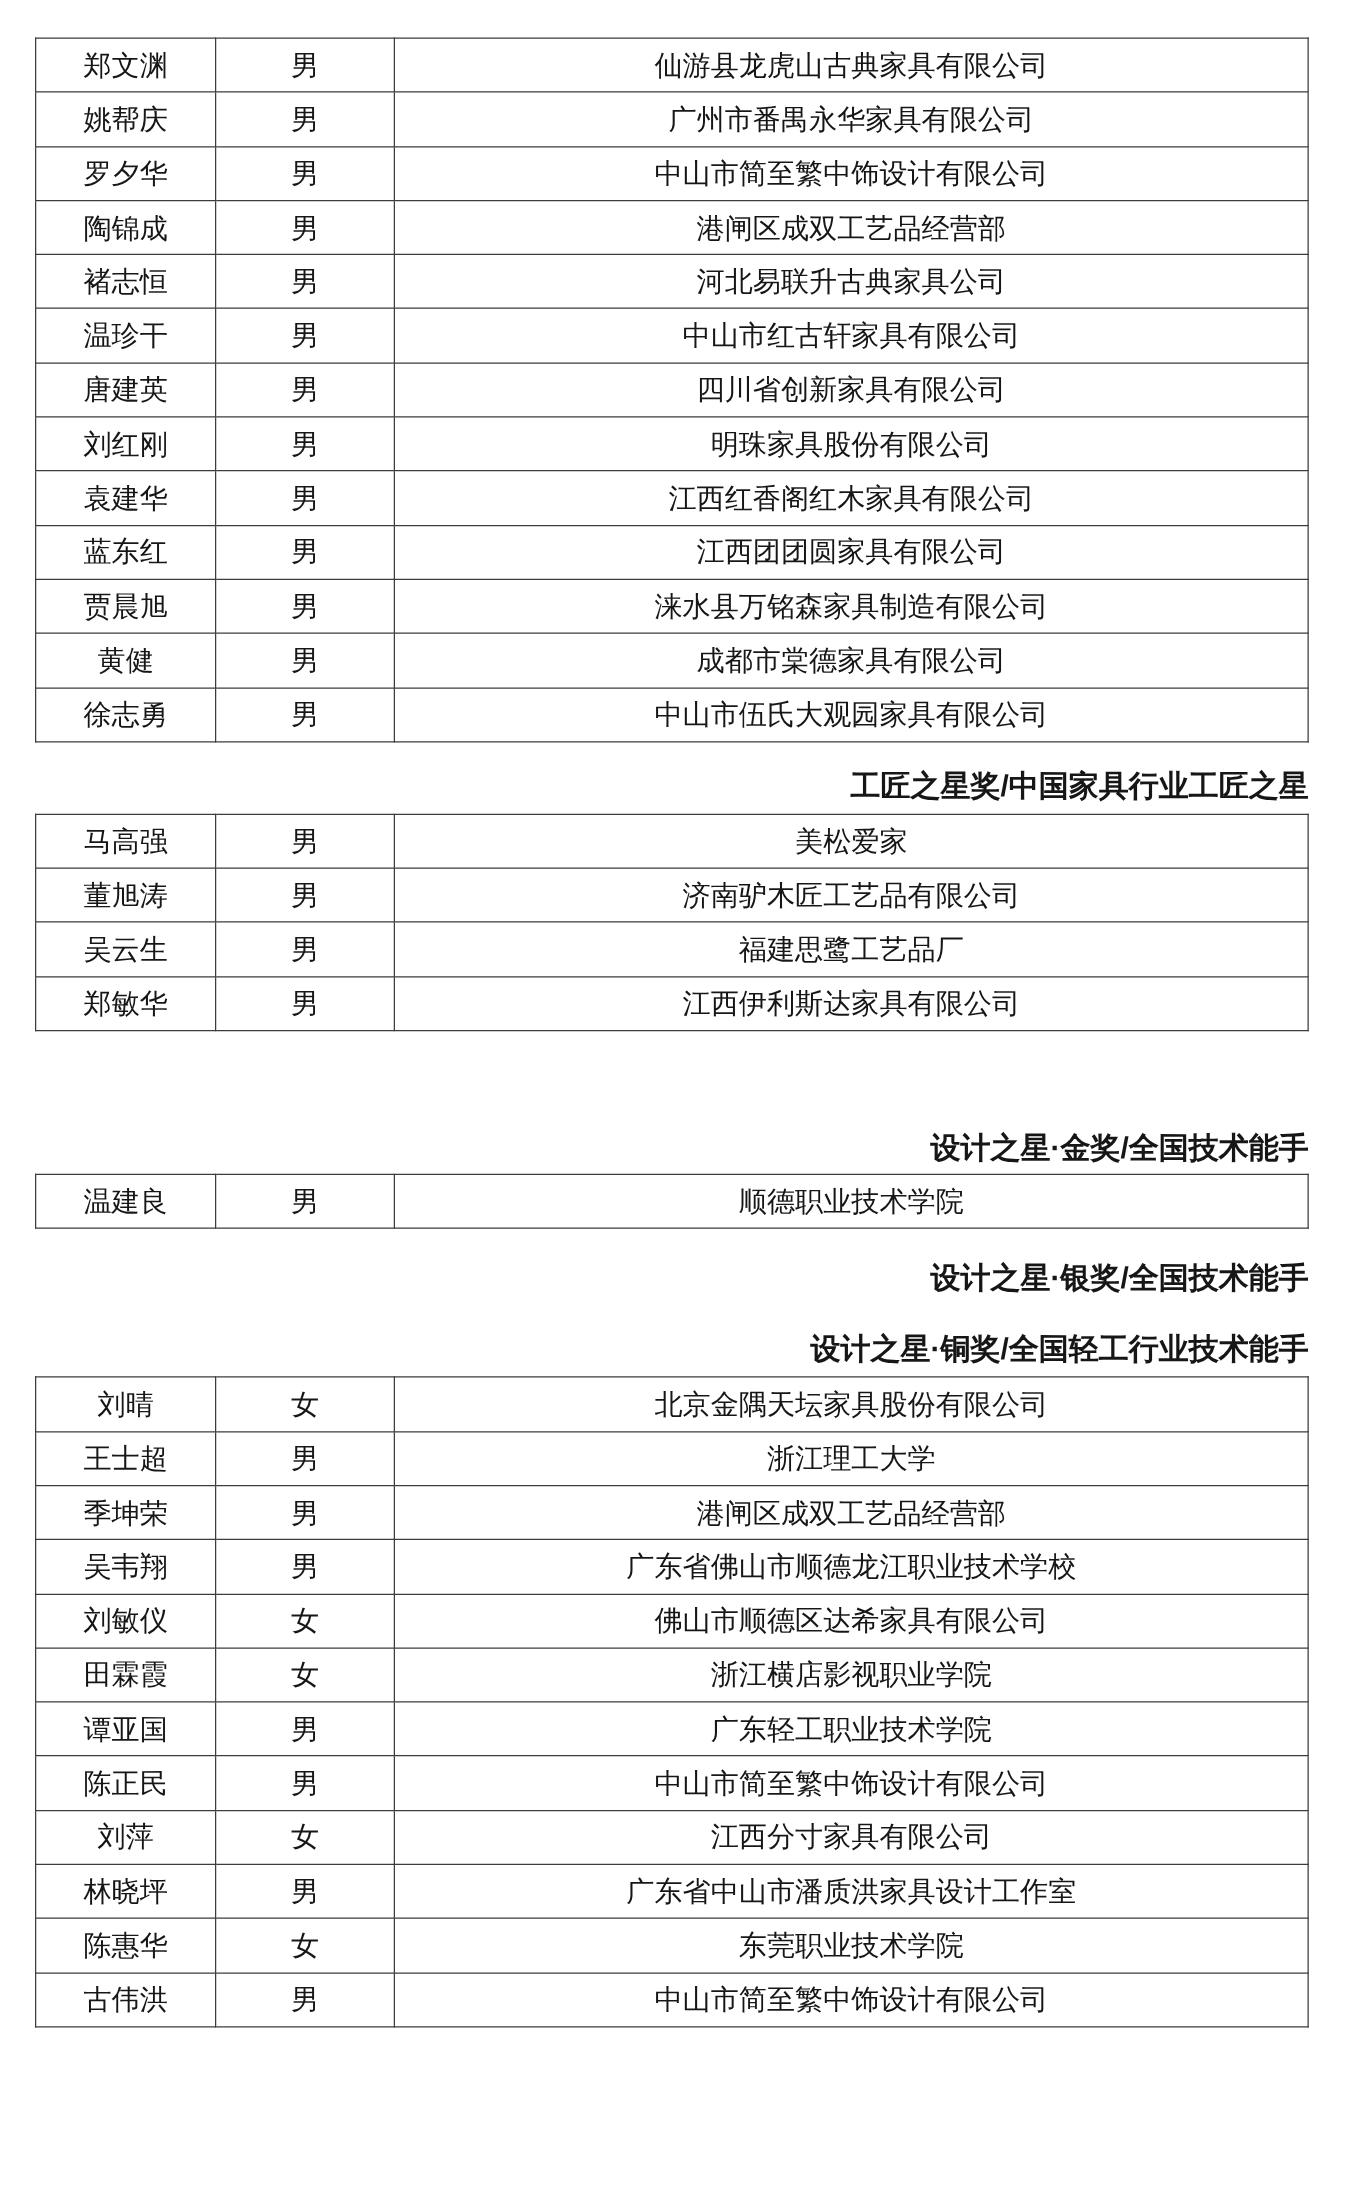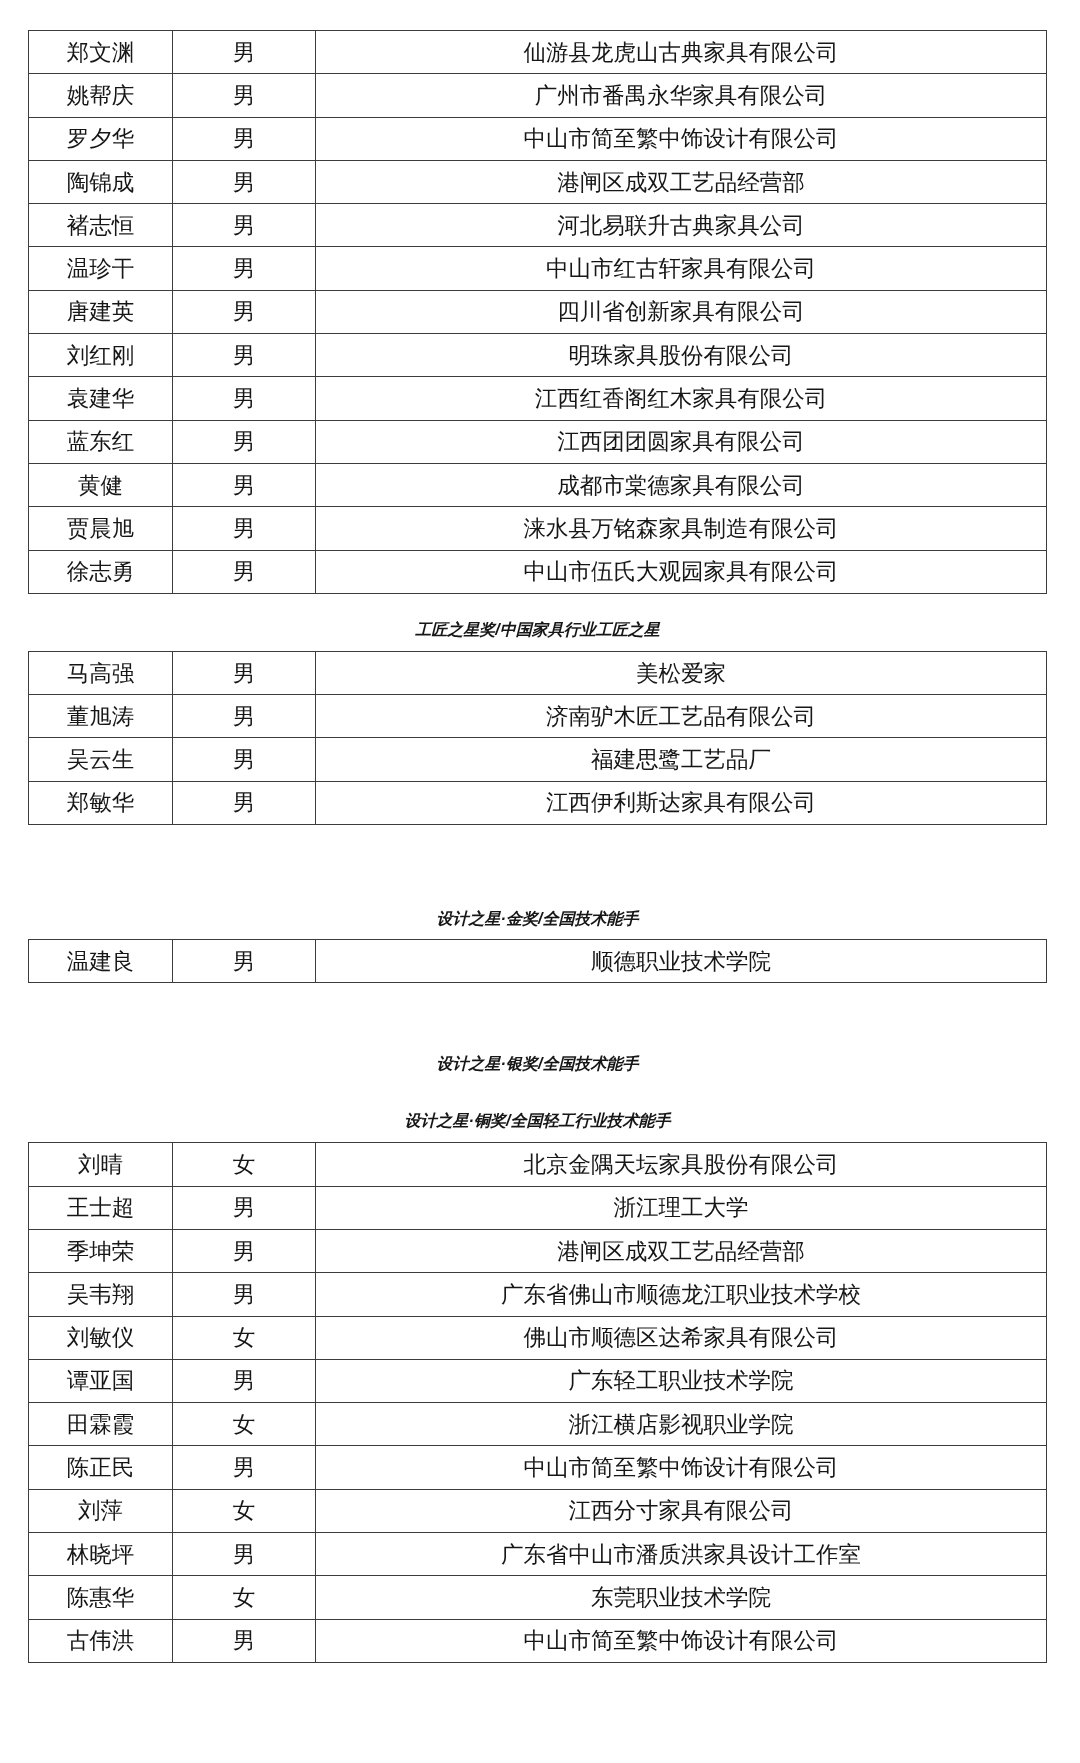--- a/index.html
+++ b/index.html
@@ -8,26 +8,25 @@
     height: 1763px;
     background: #ffffff;
     color: #161616;
     font-family: "Liberation Serif", "DejaVu Serif", serif;
     overflow: hidden;
   }
   .section { margin: 0; }
   .section-title {
     font-family: "Liberation Sans", "DejaVu Sans", sans-serif;
     font-weight: bold;
-    font-size: 16px;
+    font-size: 24px;
     line-height: 34px;
-    text-align: center;
+    text-align: right;
     width: 1019px;
     margin-left: 28px;
-    font-style: italic;
   }
   table.tbl {
     border-collapse: collapse;
     table-layout: fixed;
     margin-left: 28px;
     width: 1019px;
     border-radius: 24px;
   }
   table.tbl tr { height: 43.3px; }
   table.tbl td {
@@ -39,21 +38,21 @@
     overflow: hidden;
     white-space: nowrap;
   }
   td.cell-name   { width: 135px; }
   td.cell-gender { width: 134px; }
   td.cell-org    { }
   
   .section-0 table.tbl { margin-top: 30px; }
   .section-1 .section-title { margin-top: 19px; margin-bottom: 4px; }
   .section-2 .section-title { margin-top: 77px; margin-bottom: 3px; }
-  .section-3 .section-title { margin-top: 64px; margin-bottom: 4px; }
+  .section-3 .section-title { margin-top: 23px; margin-bottom: 4px; }
   .section-4 .section-title { margin-top: 23px; margin-bottom: 4px; }
 </style>
 </head>
 <body>
 
 <div id="sections-root">
     <div class="section section-0">
       <table class="tbl">
         <tbody>
           <tr>
@@ -100,28 +99,28 @@
             <td class="cell-name">袁建华</td>
             <td class="cell-gender">男</td>
             <td class="cell-org">江西红香阁红木家具有限公司</td>
           </tr>
           <tr>
             <td class="cell-name">蓝东红</td>
             <td class="cell-gender">男</td>
             <td class="cell-org">江西团团圆家具有限公司</td>
           </tr>
           <tr>
+            <td class="cell-name">贾晨旭</td>
+            <td class="cell-gender">男</td>
+            <td class="cell-org">涞水县万铭森家具制造有限公司</td>
+          </tr>
+          <tr>
             <td class="cell-name">黄健</td>
             <td class="cell-gender">男</td>
             <td class="cell-org">成都市棠德家具有限公司</td>
-          </tr>
-          <tr>
-            <td class="cell-name">贾晨旭</td>
-            <td class="cell-gender">男</td>
-            <td class="cell-org">涞水县万铭森家具制造有限公司</td>
           </tr>
           <tr>
             <td class="cell-name">徐志勇</td>
             <td class="cell-gender">男</td>
             <td class="cell-org">中山市伍氏大观园家具有限公司</td>
           </tr>
         </tbody>
       </table>
     </div>
     <div class="section section-1">
@@ -189,28 +188,28 @@
             <td class="cell-name">吴韦翔</td>
             <td class="cell-gender">男</td>
             <td class="cell-org">广东省佛山市顺德龙江职业技术学校</td>
           </tr>
           <tr>
             <td class="cell-name">刘敏仪</td>
             <td class="cell-gender">女</td>
             <td class="cell-org">佛山市顺德区达希家具有限公司</td>
           </tr>
           <tr>
+            <td class="cell-name">田霖霞</td>
+            <td class="cell-gender">女</td>
+            <td class="cell-org">浙江横店影视职业学院</td>
+          </tr>
+          <tr>
             <td class="cell-name">谭亚国</td>
             <td class="cell-gender">男</td>
             <td class="cell-org">广东轻工职业技术学院</td>
-          </tr>
-          <tr>
-            <td class="cell-name">田霖霞</td>
-            <td class="cell-gender">女</td>
-            <td class="cell-org">浙江横店影视职业学院</td>
           </tr>
           <tr>
             <td class="cell-name">陈正民</td>
             <td class="cell-gender">男</td>
             <td class="cell-org">中山市简至繁中饰设计有限公司</td>
           </tr>
           <tr>
             <td class="cell-name">刘萍</td>
             <td class="cell-gender">女</td>
             <td class="cell-org">江西分寸家具有限公司</td>

